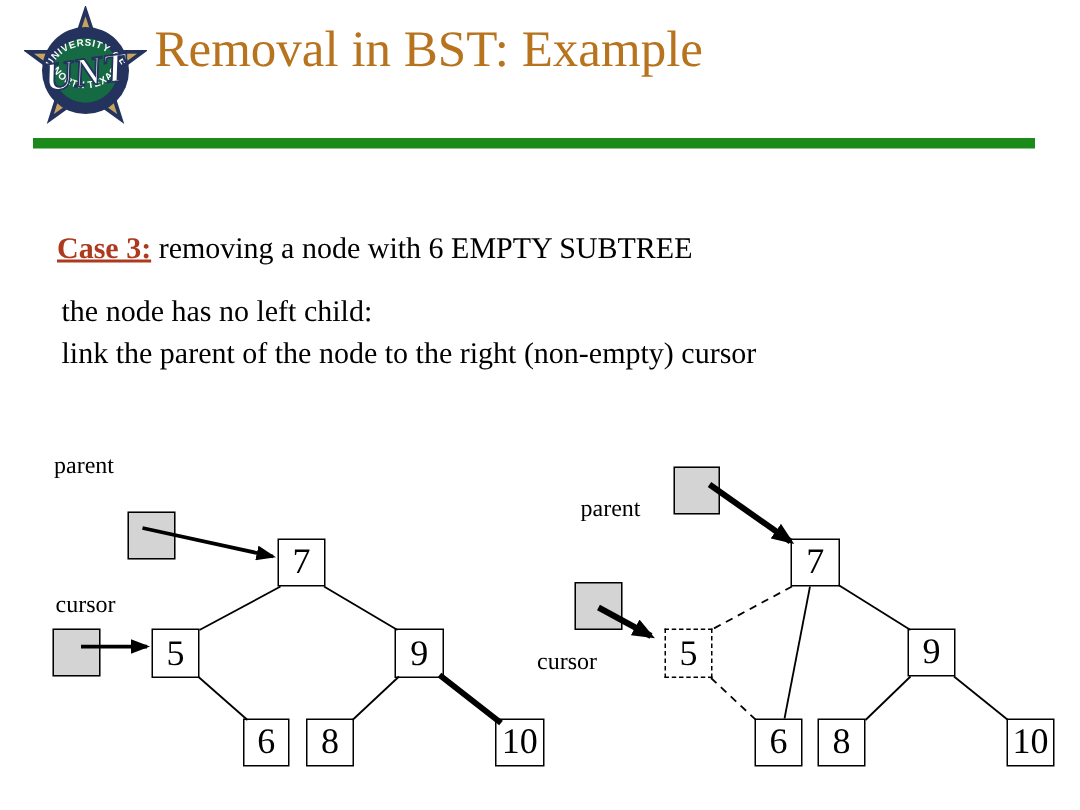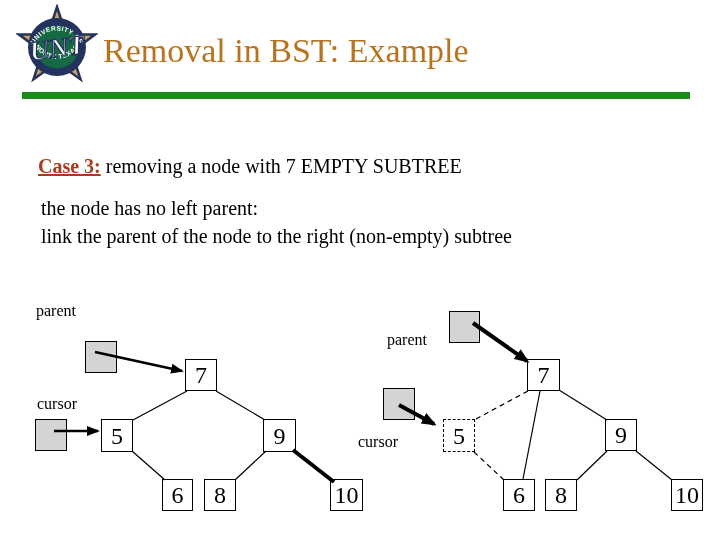--- a/index.html
+++ b/index.html
@@ -7,21 +7,21 @@
   .slide {
     position: relative;
     width: 720px; height: 540px;
     background: #ffffff;
     overflow: hidden;
     font-family: "Liberation Serif", "DejaVu Serif", serif;
   }
   .abs { position: absolute; }
 
   .title {
-    position: absolute; left: 103px; top: 31px;
+    position: absolute; left: 103px; top: 14px;
     font-size: 34px; line-height: 40px;
     color: #b8731e;
     white-space: nowrap;
   }
   .green-rule {
     position: absolute; left: 22px; top: 92px;
     width: 668px; height: 7px;
     background: #1b8a1b;
   }
 
@@ -84,25 +84,25 @@
     <text font-size="6.5" fill="#ffffff" font-family="Liberation Sans, sans-serif" font-weight="bold" letter-spacing="0.5">
       <textPath href="#arcBot" startOffset="50%" text-anchor="middle">NORTH TEXAS</textPath>
     </text>
     <text x="41" y="53" text-anchor="middle" font-size="27" font-style="italic" font-weight="bold" font-family="Liberation Serif, serif" fill="#ffffff" stroke="#23335e" stroke-width="1.2" transform="rotate(-8 41 43)">UNT</text>
   </svg>
 
   <div class="title">Removal in BST: Example</div>
 
   <div class="green-rule"></div>
 
-  <div class="case-line"><span class="case-label">Case 3:</span><span> removing a node  with 7 EMPTY SUBTREE</span></div>
+  <div class="case-line"><span class="case-label">Case 3:</span><span> removing a node  with 6 EMPTY SUBTREE</span></div>
 
   <div class="desc-block">
-    <div>the node has no left parent:</div>
-    <div>link the parent of the node to the right (non-empty) subtree</div>
+    <div>the node has no left child:</div>
+    <div>link the parent of the node to the right (non-empty) cursor</div>
   </div>
 
   <div class="tree-label" style="left:36px; top:302px;">parent</div>
   <div class="ptr-box" style="left:85px; top:341px; width:32px; height:32px;"></div>
 
   <div class="tree-label" style="left:37px; top:395px;">cursor</div>
   <div class="ptr-box" style="left:35px; top:419px; width:32px; height:32px;"></div>
 
   <div class="node" style="left:185px; top:359px; width:32px; height:32px;">7</div>
   <div class="node" style="left:101px; top:419px; width:32px; height:33px;">5</div>

